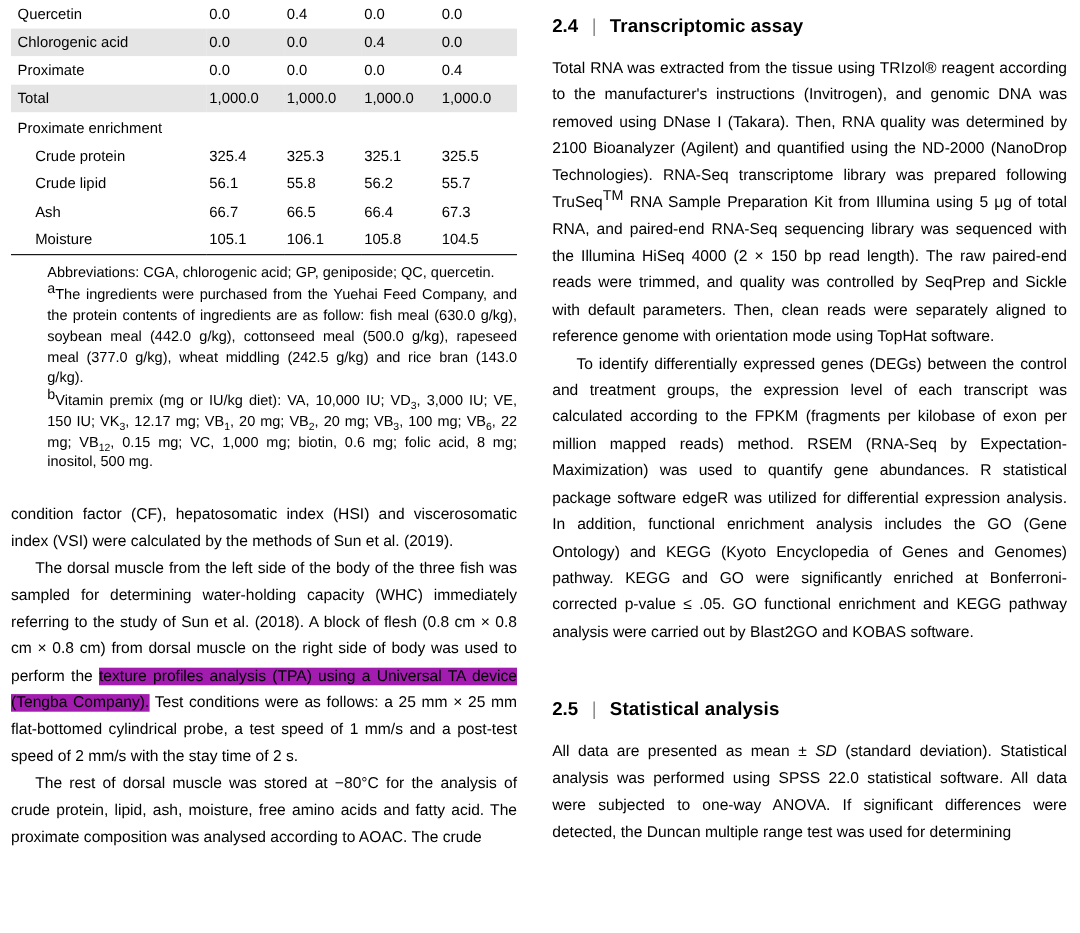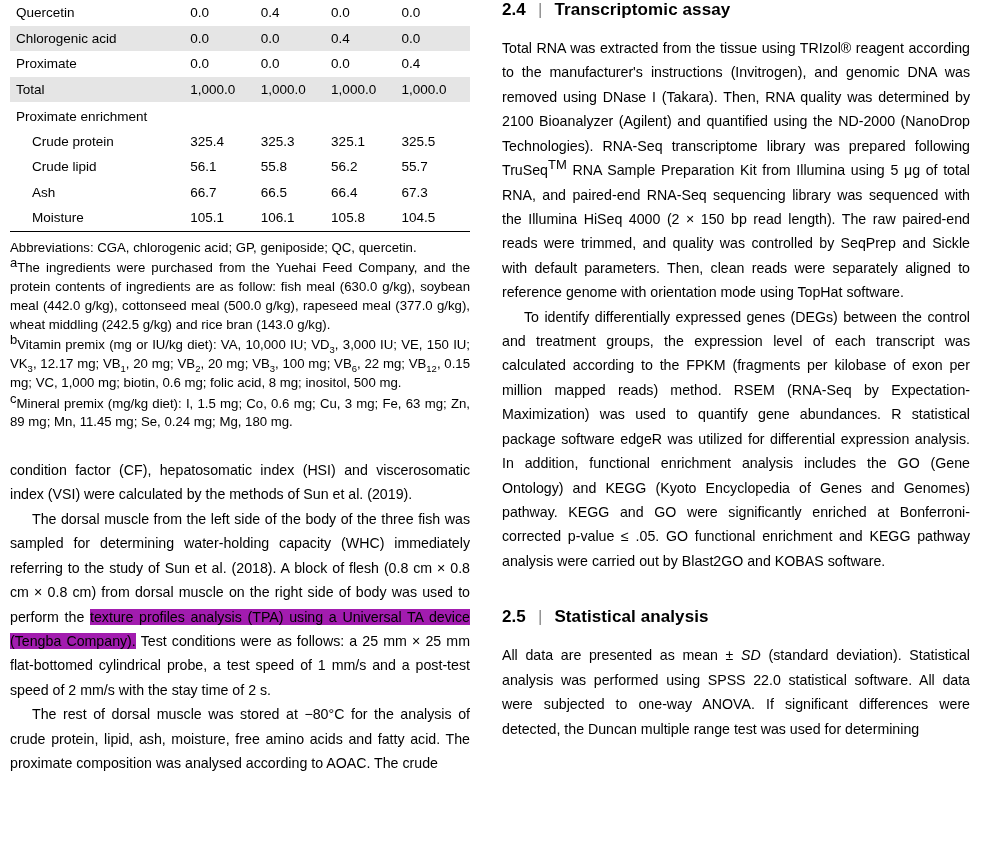--- a/index.html
+++ b/index.html
@@ -68,20 +68,21 @@
   .rule-bot {
     border-bottom: 1.2px solid #000;
   }
 
   
   .footnotes {
     font-size: 13.2px;
     line-height: 1.42;
     margin-top: 7px;
     text-align: justify;
+    margin-left: 33px;
   }
   .footnotes p {
     margin: 0 0 2px 0;
   }
   sup {
     font-size: 13px;
     vertical-align: super;
     line-height: 0;
   }
   sub {
@@ -106,21 +107,21 @@
   .hl {
     background: #a21caf;
   }
 
   
   .sec-head {
     display: flex;
     align-items: baseline;
     font-size: 17px;
     font-weight: bold;
-    margin: 0 0 16px 0;
+    margin: 14px 0 16px 0;
   }
   .sec-num {
     min-width: 36px;
   }
   .sec-bar {
     color: #8a8a8a;
     font-weight: normal;
     margin: 0 12px 0 0;
   }
   .sec-title {
@@ -204,21 +205,20 @@
           <td class="num">105.8</td>
           <td class="num">104.5</td>
         </tr>
       </tbody>
     </table>
 
     <div class="footnotes">
       <p>Abbreviations: CGA, chlorogenic acid; GP, geniposide; QC, quercetin.</p>
       <p><sup>a</sup><span>The ingredients were purchased from the Yuehai Feed Company, and the protein contents of ingredients are as follow: fish meal (630.0 g/kg), soybean meal (442.0 g/kg), cottonseed meal (500.0 g/kg), rapeseed meal (377.0 g/kg), wheat middling (242.5 g/kg) and rice bran (143.0 g/kg).</span></p>
       <p><sup>b</sup><span>Vitamin premix (mg or IU/kg diet): VA, 10,000 IU; VD</span><sub>3</sub><span>, 3,000 IU; VE, 150 IU; VK</span><sub>3</sub><span>, 12.17 mg; VB</span><sub>1</sub><span>, 20 mg; VB</span><sub>2</sub><span>, 20 mg; VB</span><sub>3</sub><span>, 100 mg; VB</span><sub>6</sub><span>, 22 mg; VB</span><sub>12</sub><span>, 0.15 mg; VC, 1,000 mg; biotin, 0.6 mg; folic acid, 8 mg; inositol, 500 mg.</span></p>
-      <p><sup>c</sup><span>Mineral premix (mg/kg diet): I, 1.5 mg; Co, 0.6 mg; Cu, 3 mg; Fe, 63 mg; Zn, 89 mg; Mn, 11.45 mg; Se, 0.24 mg; Mg, 180 mg.</span></p>
     </div>
 
     <div class="body-text col-left-body">
       <p>condition factor (CF), hepatosomatic index (HSI) and viscerosomatic index (VSI) were calculated by the methods of Sun et al. (2019).</p>
       <p class="indent-p"><span>The dorsal muscle from the left side of the body of the three fish was sampled for determining water-holding capacity (WHC) immediately referring to the study of Sun et al. (2018). A block of flesh (0.8 cm × 0.8 cm × 0.8 cm) from dorsal muscle on the right side of body was used to perform the </span><span class="hl">texture profiles analysis (TPA) using a Universal TA device (Tengba Company).</span><span> Test conditions were as follows: a 25 mm × 25 mm flat-bottomed cylindrical probe, a test speed of 1 mm/s and a post-test speed of 2 mm/s with the stay time of 2 s.</span></p>
       <p class="indent-p">The rest of dorsal muscle was stored at −80°C for the analysis of crude protein, lipid, ash, moisture, free amino acids and fatty acid. The proximate composition was analysed according to AOAC. The crude</p>
     </div>
   </div>
 
   <div class="col-right">

